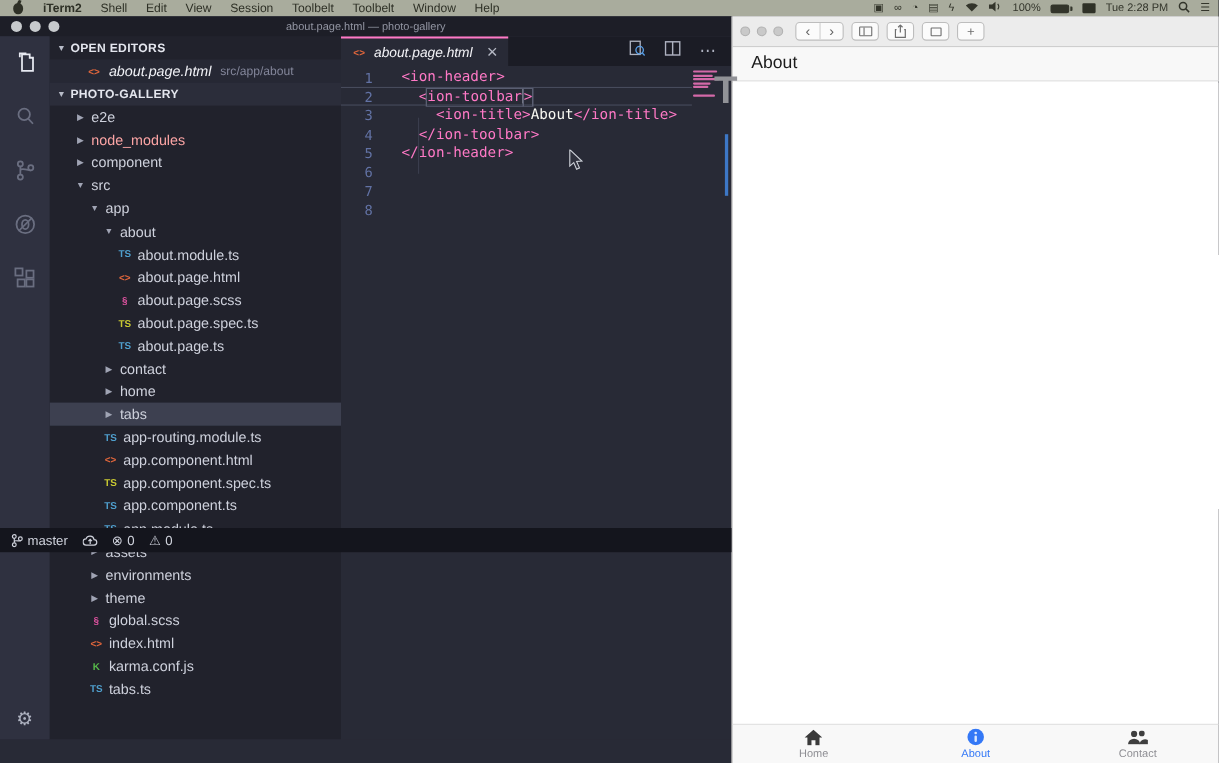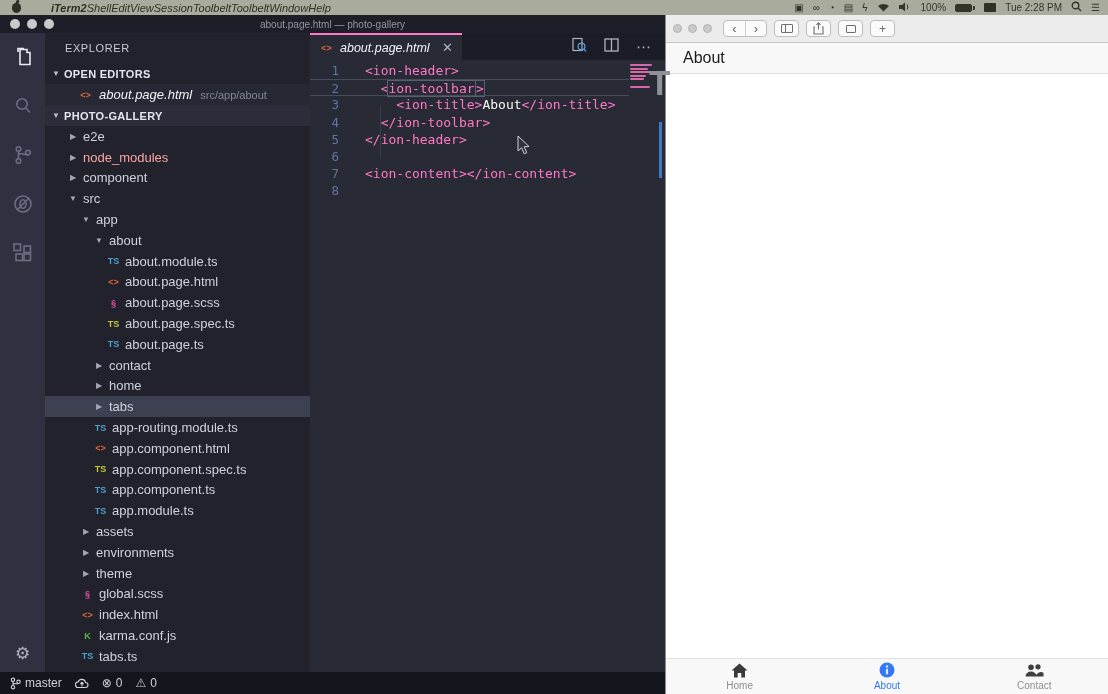--- a/index.html
+++ b/index.html
@@ -3,32 +3,32 @@
 <meta charset="utf-8">
 <style>
   * { margin:0; padding:0; box-sizing:border-box; }
   body { font-family:"Liberation Sans", sans-serif; background:#000; }
   .screen { position:relative; width:1108px; height:694px; overflow:hidden; background:#282a36; font-family:"Liberation Sans", sans-serif; }
 
   
   .menubar { position:absolute; left:0; top:0; width:1108px; height:15px; background:#a9ac9d; display:flex; align-items:center; font-size:11px; color:#2e3026; padding:0 8px; }
   .apple-logo { width:9px; height:10px; background:#2e3026; border-radius:45% 45% 48% 48%; position:relative; margin:0 6px 0 4px; }
   .apple-logo::before { content:""; position:absolute; top:-3px; left:4px; width:3px; height:4px; background:#2e3026; border-radius:50% 0; transform:rotate(20deg); }
-  .menu-items { display:flex; margin-left:24px;font-style:italic; }
+  .menu-items { display:flex; gap:17px; margin-left:12px; }
   .menu-item { white-space:nowrap; }
   .menu-item.bold { font-weight:bold; }
   .mb-right { margin-left:auto; display:flex; align-items:center; gap:9px; font-size:10px; color:#33352b; }
   .mb-right .glyph { font-size:10px; line-height:10px; }
   .mb-batt { display:inline-flex; align-items:center; gap:1px; }
   .mb-batt .cell { width:17px; height:8px; border:1px solid #33352b; border-radius:2px; background:#33352b; }
   .mb-batt .nub { width:2px; height:4px; background:#33352b; border-radius:0 1px 1px 0; }
   .input-src { width:12px; height:9px; background:#2f3127; border-radius:1px; }
 
   
-  .vscode { position:absolute; left:0; top:15px; width:665px; height:679px; background:#282a36; }
+  .vscode { position:absolute; left:0; top:15px; width:665px; height:487px; background:#282a36; }
   .vsc-titlebar { position:relative; height:18px; background:#1d1e27; display:flex; align-items:center; justify-content:center; font-size:10px; color:#9396a3; }
   .lights { position:absolute; left:10px; top:4px; display:flex; gap:7px; }
   .light { width:10px; height:10px; border-radius:50%; background:#c7cacd; }
   .vsc-body { display:flex; height:639px; }
 
   .activitybar { width:45px; background:#2f3140; display:flex; flex-direction:column; align-items:center; padding-top:12px; gap:25px; position:relative; flex:none; }
   .act-icon { width:24px; height:24px; display:flex; align-items:center; justify-content:center; }
   .act-icon svg { stroke:#6a6e80; fill:none; stroke-width:1.6; }
   .act-icon.active svg { stroke:#e8eaf2; }
   .act-gear { position:absolute; bottom:8px; font-size:17px; color:#aeb2c0; }
@@ -193,21 +193,20 @@
               <rect x="4" y="12" width="6.5" height="6.5"></rect>
               <rect x="12" y="12" width="6.5" height="6.5"></rect>
               <rect x="12" y="4" width="6.5" height="6.5"></rect>
               <rect x="3" y="3" width="6.5" height="6.5" transform="translate(-1,-1)"></rect>
             </svg>
         </span>
         <span class="act-gear">⚙</span>
       </div>
 
       <div class="sidebar">
-        <div class="sidebar-title">EXPLORER</div>
         <div class="section-header">
           <span class="tri">▼</span>
           <span>OPEN EDITORS</span>
         </div>
         <div class="open-editor-row">
           <span class="fico html">&lt;&gt;</span>
           <span class="fname">about.page.html</span>
           <span class="fpath">src/app/about</span>
         </div>
         <div class="section-header project">
@@ -347,21 +346,21 @@
           </div>
         </div>
         <div class="code-area">
           <div id="code-lines">
               <div class="code-line"><span class="gutter">1</span><span class="lcontent"><span class="seg tag">&lt;ion-header&gt;</span></span></div>
               <div class="code-line current"><span class="gutter">2</span><span class="lcontent"><span class="seg pl">  </span><span class="seg tag">&lt;</span><span class="seg tag box">ion-toolbar</span><span class="caret"></span><span class="seg tag box">&gt;</span></span></div>
               <div class="code-line"><span class="gutter">3</span><span class="lcontent"><span class="seg pl">    </span><span class="seg tag">&lt;ion-title&gt;</span><span class="seg txt">About</span><span class="seg tag">&lt;/ion-title&gt;</span></span></div>
               <div class="code-line"><span class="gutter">4</span><span class="lcontent"><span class="seg pl">  </span><span class="seg tag">&lt;/ion-toolbar&gt;</span></span></div>
               <div class="code-line"><span class="gutter">5</span><span class="lcontent"><span class="seg tag">&lt;/ion-header&gt;</span></span></div>
               <div class="code-line"><span class="gutter">6</span><span class="lcontent"></span></div>
-              <div class="code-line"><span class="gutter">7</span><span class="lcontent"><span class="seg tag">&lt;ion-content&gt;&lt;/ion-content&gt;</span></span></div>
+              <div class="code-line"><span class="gutter">7</span></div>
               <div class="code-line"><span class="gutter">8</span><span class="lcontent"></span></div>
             </div>
           <div class="indent-guide"></div>
           <div class="minimap">
             <div class="mm" style="width:22px"></div>
               <div class="mm" style="width:18px"></div>
               <div class="mm" style="width:24px"></div>
               <div class="mm" style="width:16px"></div>
               <div class="mm" style="width:14px"></div>
               <div class="mm" style="width:0"></div>

